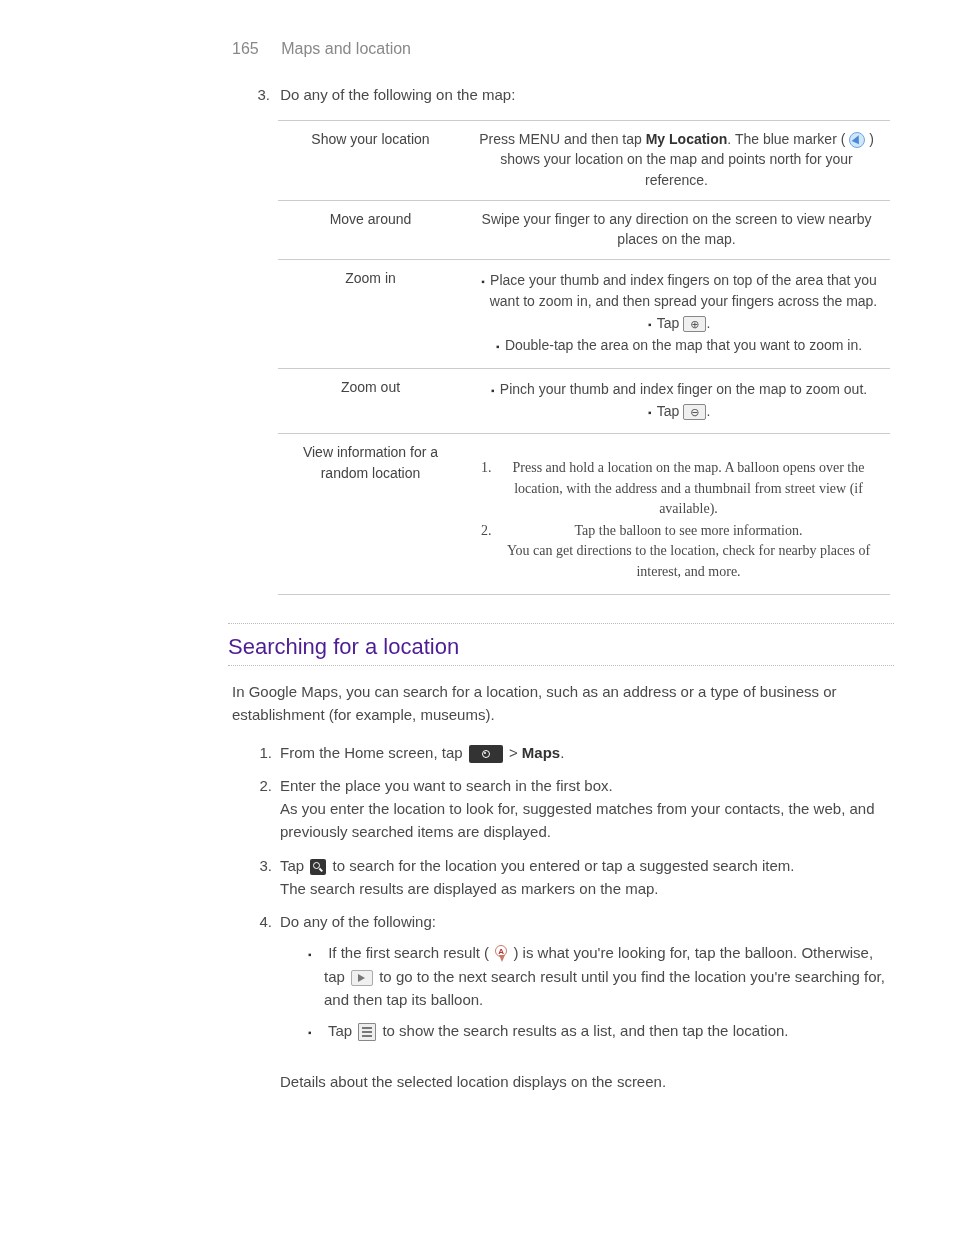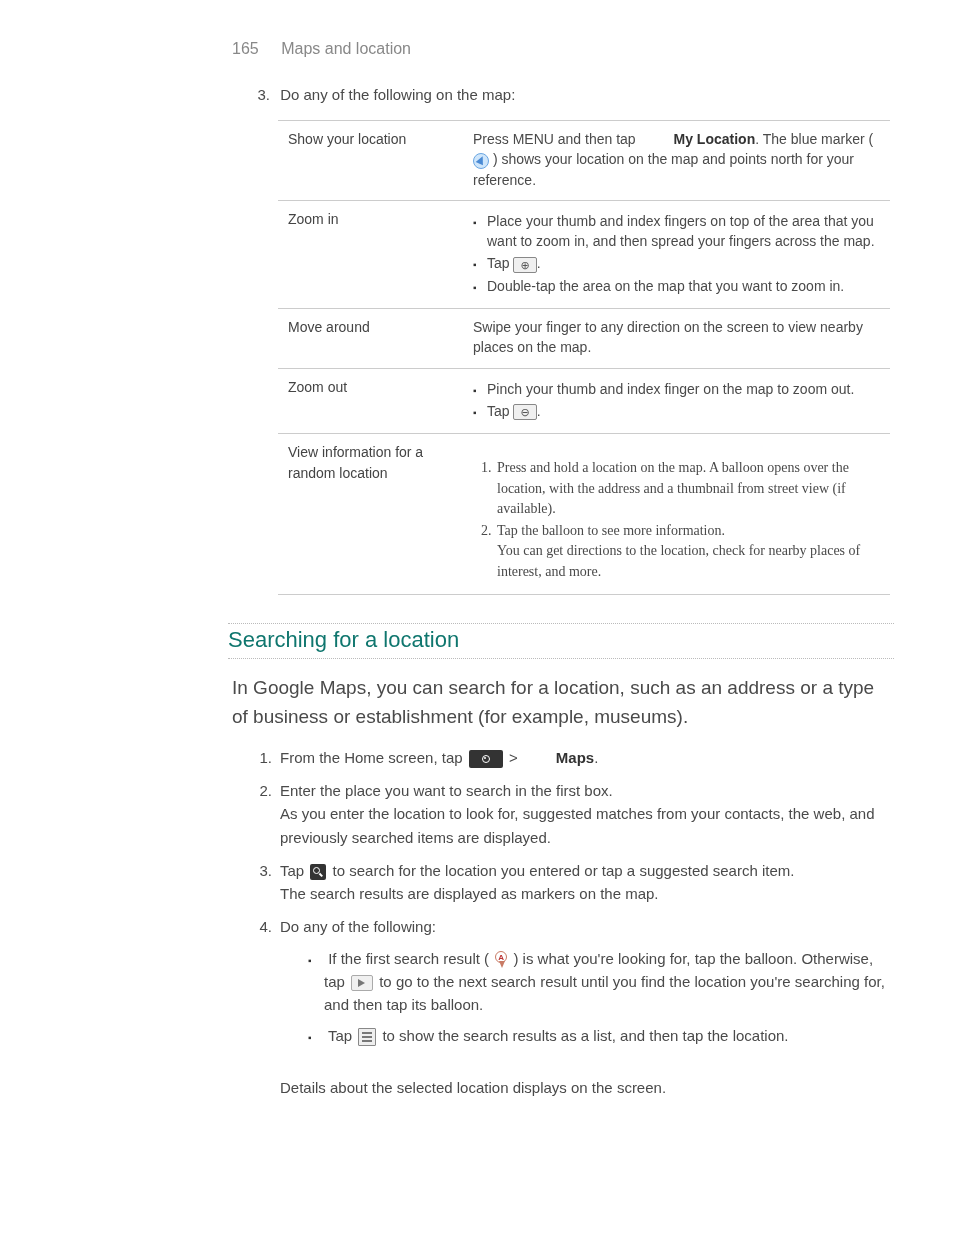--- a/index.html
+++ b/index.html
@@ -30,20 +30,21 @@
     width: 612px;
     margin-left: 46px;
     font-size: 14px;
   }
   table.map-actions td {
     border-top: 1px solid #ccc;
     border-bottom: 1px solid #ccc;
     padding: 8px 10px 10px 10px;
     vertical-align: top;
     line-height: 1.45;
+    text-align: center;
   }
   table.map-actions td.label {
     width: 165px;
     color: #444;
   }
   table.map-actions ul {
     list-style: none; margin:0; padding:0;
   }
   table.map-actions ul li::before {
     content: "\25AA"; font-size:10px; display:inline-block; width:14px; margin-left:-14px; color:#333;
@@ -68,26 +69,27 @@
     border-bottom:8px solid #4a8ad4; transform:rotate(25deg);
   }
   .section-title-wrap {
     margin-top: 28px;
     margin-left:-4px;
     border-top: 1px dotted #bbb;
     border-bottom: 1px dotted #bbb;
     padding: 3px 0 5px 0;
   }
   .section-title {
-    color: #0f766e;
+    color: #4c1d95;
     font-size: 22px;
     font-weight: 400;
+    margin-top: 7px;
   }
   .body-text {
-    font-size: 19px;
+    font-size: 15px;
     line-height: 1.55;
     margin: 14px 0;
   }
   ol.steps {
     list-style: none;
     padding-left: 0;
     margin: 8px 0 0 18px;
     font-size: 15px;
     line-height: 1.55;
   }
@@ -155,21 +157,21 @@
     border-left:7px solid #777;
   }
   .icon-list{
     display:inline-block; width:16px; height:16px; vertical-align:middle;
     border:1px solid #888; background:#eee; border-radius:1px; position:relative; margin:0 2px;
   }
   .icon-list::before{
     content:""; position:absolute; left:3px; top:3px; right:3px; height:2px;
     background:#777; box-shadow: 0 4px 0 #777, 0 8px 0 #777;
   }
-  .bold{ font-weight:bold; color:#333;margin-left:34px; }
+  .bold{ font-weight:bold; color:#333; }
 </style>
 </head>
 <body>
 
 <div class="page">
   <div class="header">
     <span class="pagenum">165</span>
     <span>Maps and location</span>
   </div>
 
@@ -180,32 +182,32 @@
 
   <table class="map-actions">
     <tbody>
         <tr>
       <td class="label">Show your location</td>
       <td>
         <span>Press MENU and then tap </span><span class="bold">My Location</span><span>. The blue marker ( </span><span class="icon-marker"></span><span> ) shows your location on the map and points north for your reference.</span>
       </td>
     </tr>
     <tr>
+      <td class="label">Move around</td>
+      <td>Swipe your finger to any direction on the screen to view nearby places on the map.</td>
+    </tr>
+    <tr>
       <td class="label">Zoom in</td>
       <td>
         <ul>
           <li>Place your thumb and index fingers on top of the area that you want to zoom in, and then spread your fingers across the map.</li>
           <li><span>Tap</span> <span class="icon-box">⊕</span>.</li>
           <li>Double-tap the area on the map that you want to zoom in.</li>
         </ul>
       </td>
-    </tr>
-    <tr>
-      <td class="label">Move around</td>
-      <td>Swipe your finger to any direction on the screen to view nearby places on the map.</td>
     </tr>
     <tr>
       <td class="label">Zoom out</td>
       <td>
         <ul>
           <li>Pinch your thumb and index finger on the map to zoom out.</li>
           <li><span>Tap</span> <span class="icon-box">⊖</span>.</li>
         </ul>
       </td>
     </tr>

